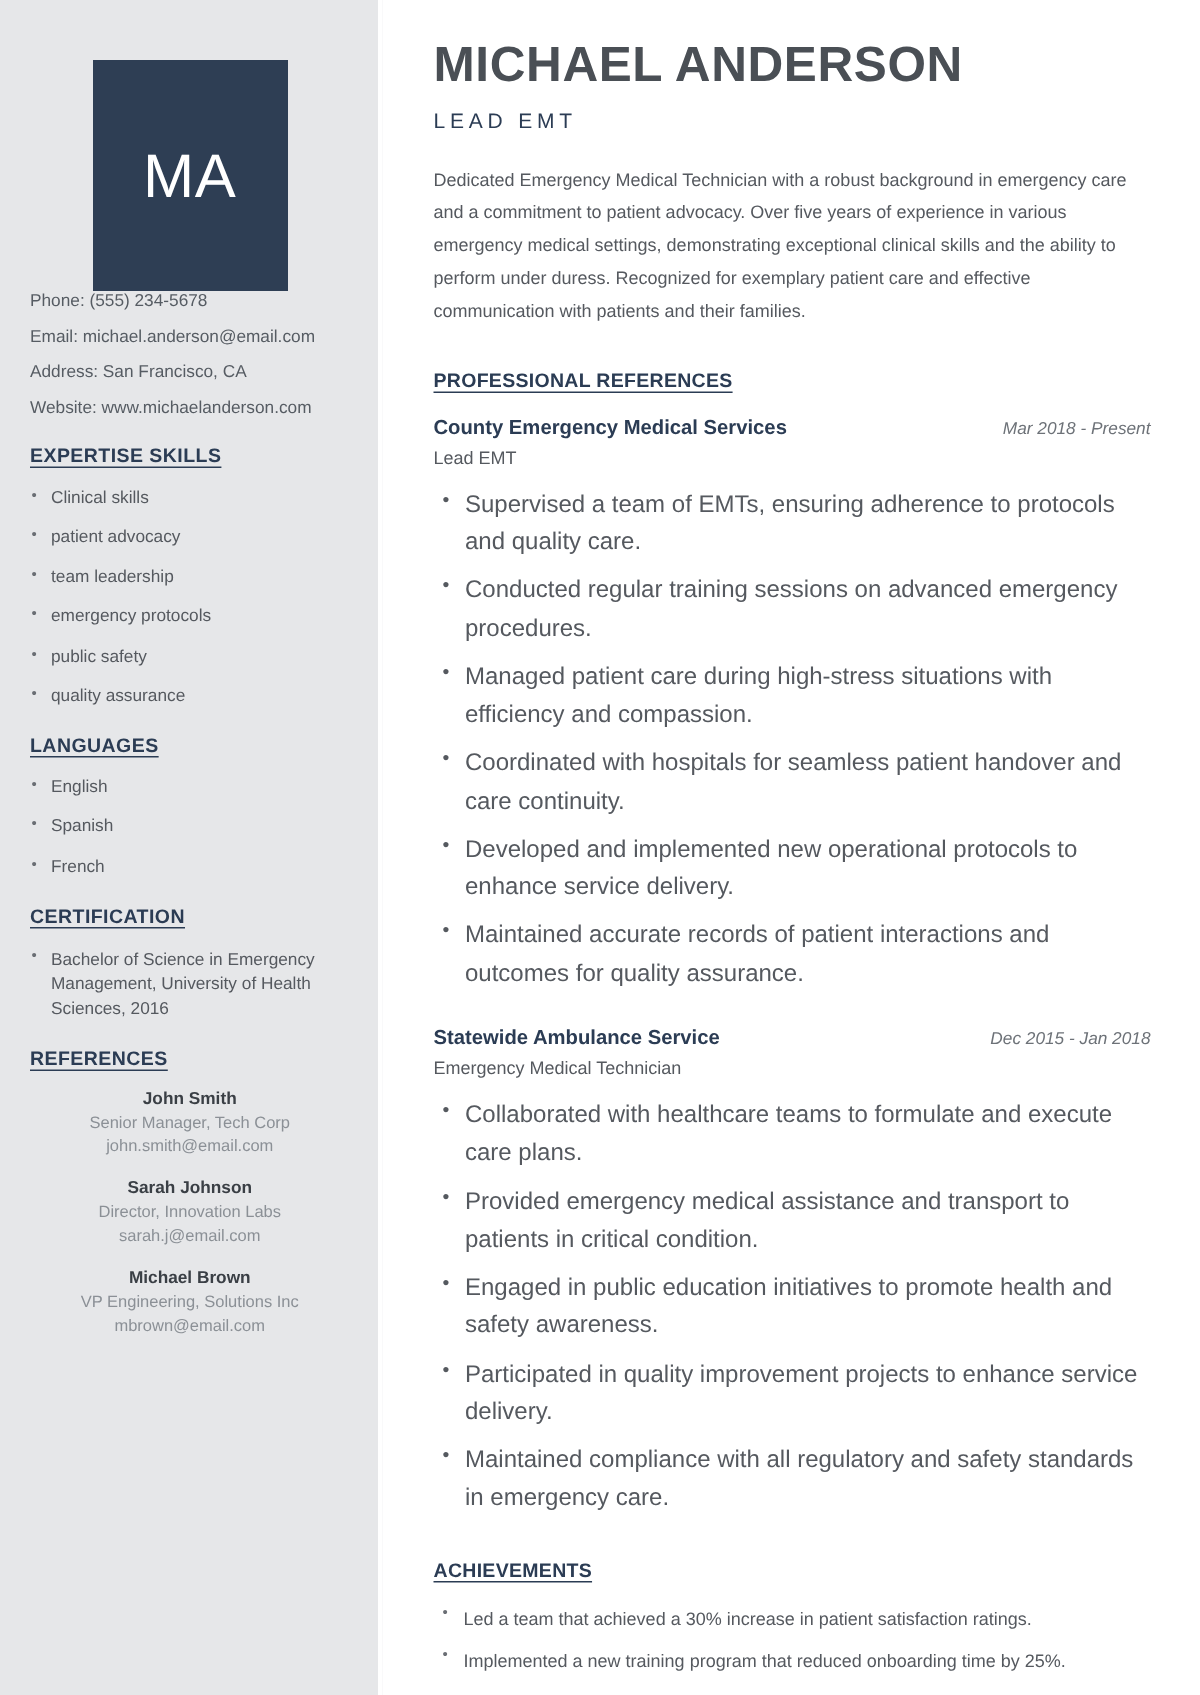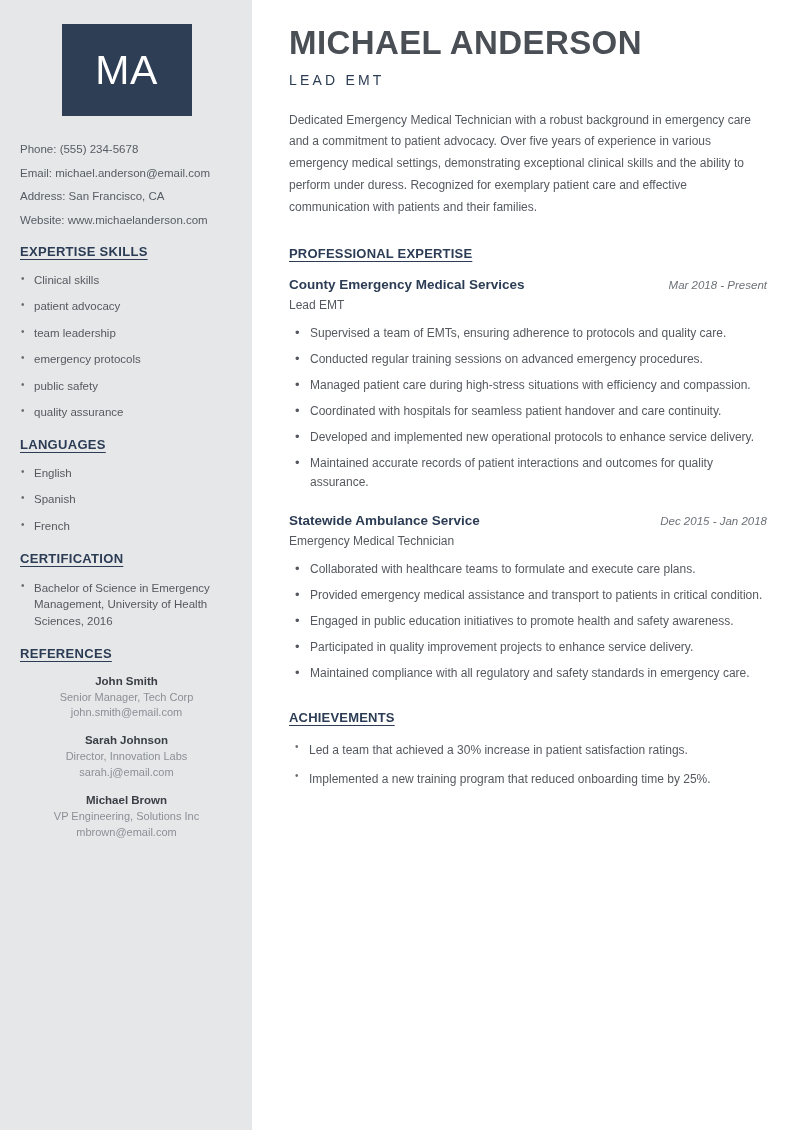--- a/index.html
+++ b/index.html
@@ -30,36 +30,35 @@
   .sidebar::after {
     content: "";
     position: absolute;
     top: 0; right: 0;
     width: 3px; height: 100%;
     background: #ffffff;
   }
 
   .avatar {
     width: 130px;
-    height: 92px;
+    height: 154px;
     background: #2e3e54;
-    margin: 2px auto 0 auto;
+    margin: 18px auto 0 auto;
     display: flex;
     align-items: center;
     justify-content: center;
   }
   .avatar-initials {
     color: #ffffff;
     font-size: 41px;
     font-weight: 400;
     letter-spacing: 0.5px;
   }
 
   .contact {
-    margin-top: 26px;
   }
   .contact-line {
     font-size: 11.5px;
     color: #565c63;
     line-height: 1.28;
     margin-bottom: 9px;
     word-break: break-word;
   }
 
   .side-section { margin-top: 16px; }
@@ -173,21 +172,21 @@
     margin-top: 6px;
   }
 
   .job-bullets {
     list-style: none;
     margin-top: 12px;
     margin-bottom: 22px;
   }
   .job-bullets li {
     position: relative;
-    font-size: 12px;
+    font-size: 16px;
     color: #55595f;
     line-height: 1.58;
     margin-bottom: 7px;
     padding-left: 21px;
   }
   .job-bullets li::before {
     content: "\2022";
     position: absolute;
     left: 6px;
     top: -1px;
@@ -286,21 +285,21 @@
 
   </aside>
 
   <main class="main">
 
     <h1 class="name">MICHAEL ANDERSON</h1>
     <div class="role">LEAD EMT</div>
 
     <p class="summary">Dedicated Emergency Medical Technician with a robust background in emergency care and a commitment to patient advocacy. Over five years of experience in various emergency medical settings, demonstrating exceptional clinical skills and the ability to perform under duress. Recognized for exemplary patient care and effective communication with patients and their families.</p>
 
-    <h2 class="main-heading">PROFESSIONAL EXPERTISE</h2>
+    <h2 class="main-heading">PROFESSIONAL REFERENCES</h2>
 
     <div class="job">
       <div class="job-row">
         <span class="job-company">County Emergency Medical Services</span>
         <span class="job-dates">Mar 2018 - Present</span>
       </div>
       <div class="job-title">Lead EMT</div>
     </div>
     <ul class="job-bullets">
       <li>Supervised a team of EMTs, ensuring adherence to protocols and quality care.</li>

